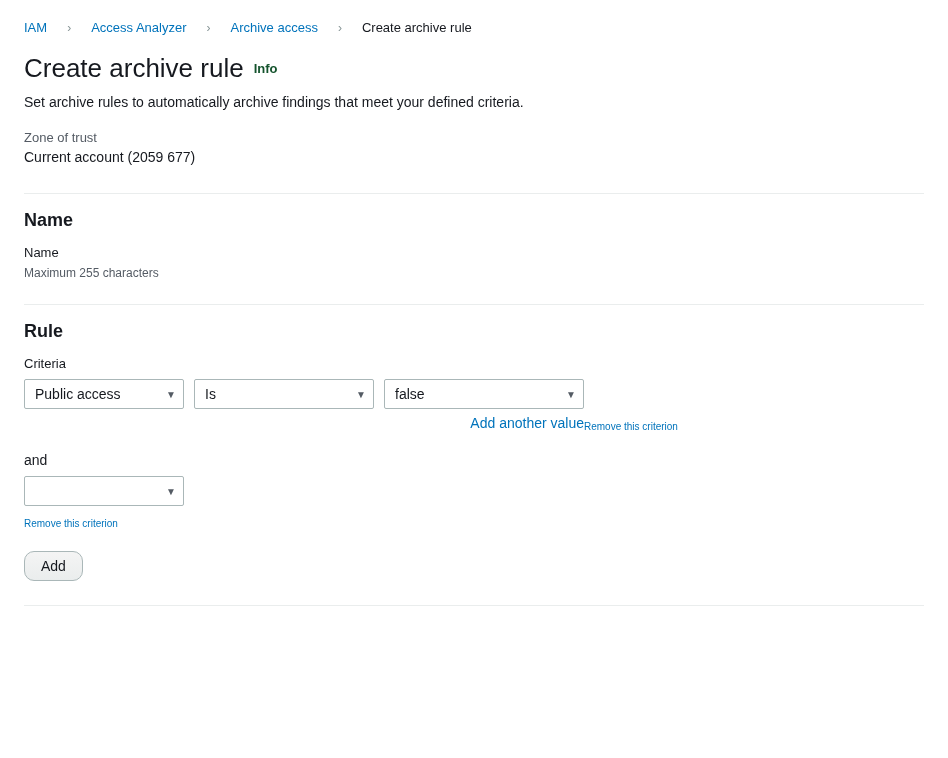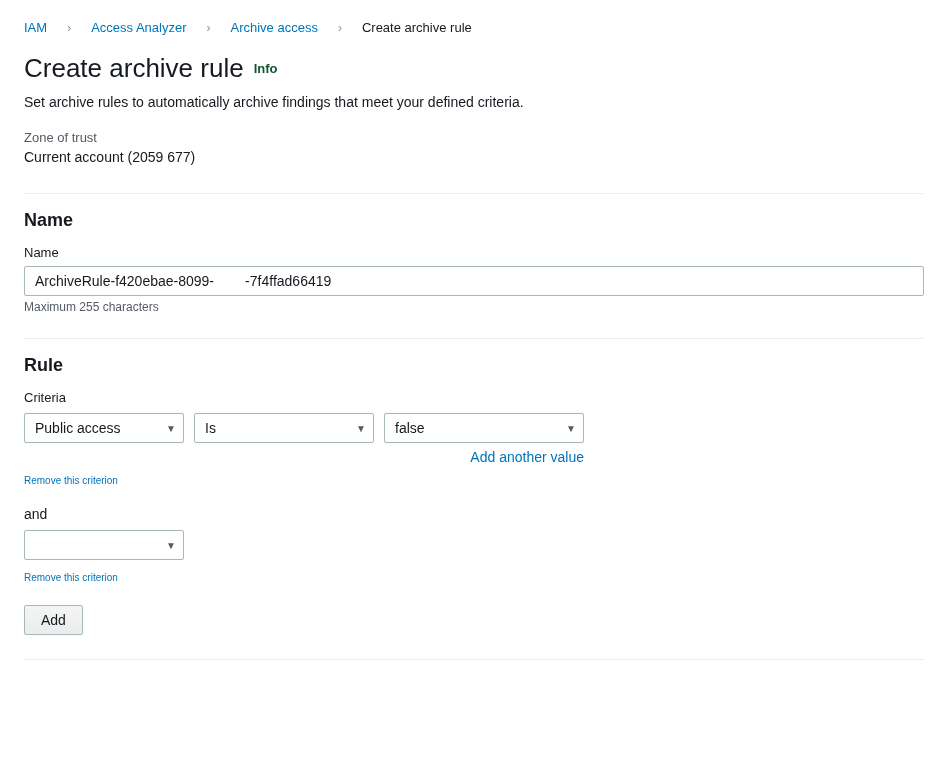--- a/index.html
+++ b/index.html
@@ -156,21 +156,21 @@
     }
     .and-label {
       font-size: 14px;
       color: #16191f;
       margin-bottom: 8px;
     }
     .add-button {
       padding: 6px 16px;
       font-size: 14px;
       border: 1px solid #aab7b8;
-      border-radius: 2px;
+      border-radius: 10px;
       background: linear-gradient(to bottom, #f4f4f4, #eaeded);
       color: #16191f;
       cursor: pointer;
       margin-top: 4px;
     }
     .bottom-divider {
       border: none;
       border-top: 1px solid #eaeded;
       margin-top: 24px;
     }
@@ -202,21 +202,20 @@
       <label>Zone of trust</label>
       <span class="value">Current account (2059      677)</span>
     </div>
   </div>
 
   <hr class="section-divider">
   <h2 class="section-title">Name</h2>
 
   <div class="field-group">
     <label class="field-label">Name</label>
-    <input type="text" class="text-input" value="ArchiveRule-f420ebae-8099-        -7f4ffad66419" style="">
     <p class="field-hint">Maximum 255 characters</p>
   </div>
 
   <div class="rule-section">
     <hr class="section-divider">
     <h2 class="section-title">Rule</h2>
 
     <p class="criteria-label">Criteria</p>
 
     
@@ -242,21 +241,21 @@
       <div class="select-wrapper small">
         <select>
           <option>false</option>
           <option>true</option>
         </select>
         <span class="select-chevron">▼</span>
       </div>
     </div>
 
     
-    <div style="display:flex; flex-direction:column; margin-bottom:10px;">
+    <div style="display:flex; flex-direction:row; margin-bottom:10px;">
       <div style="display:flex; justify-content:flex-end; width:560px; margin-bottom:4px;">
         <a href="#" class="add-another-link">Add another value</a>
       </div>
       <a href="#" class="remove-link">Remove this criterion</a>
     </div>
 
     
     <p class="and-label">and</p>
 
     

